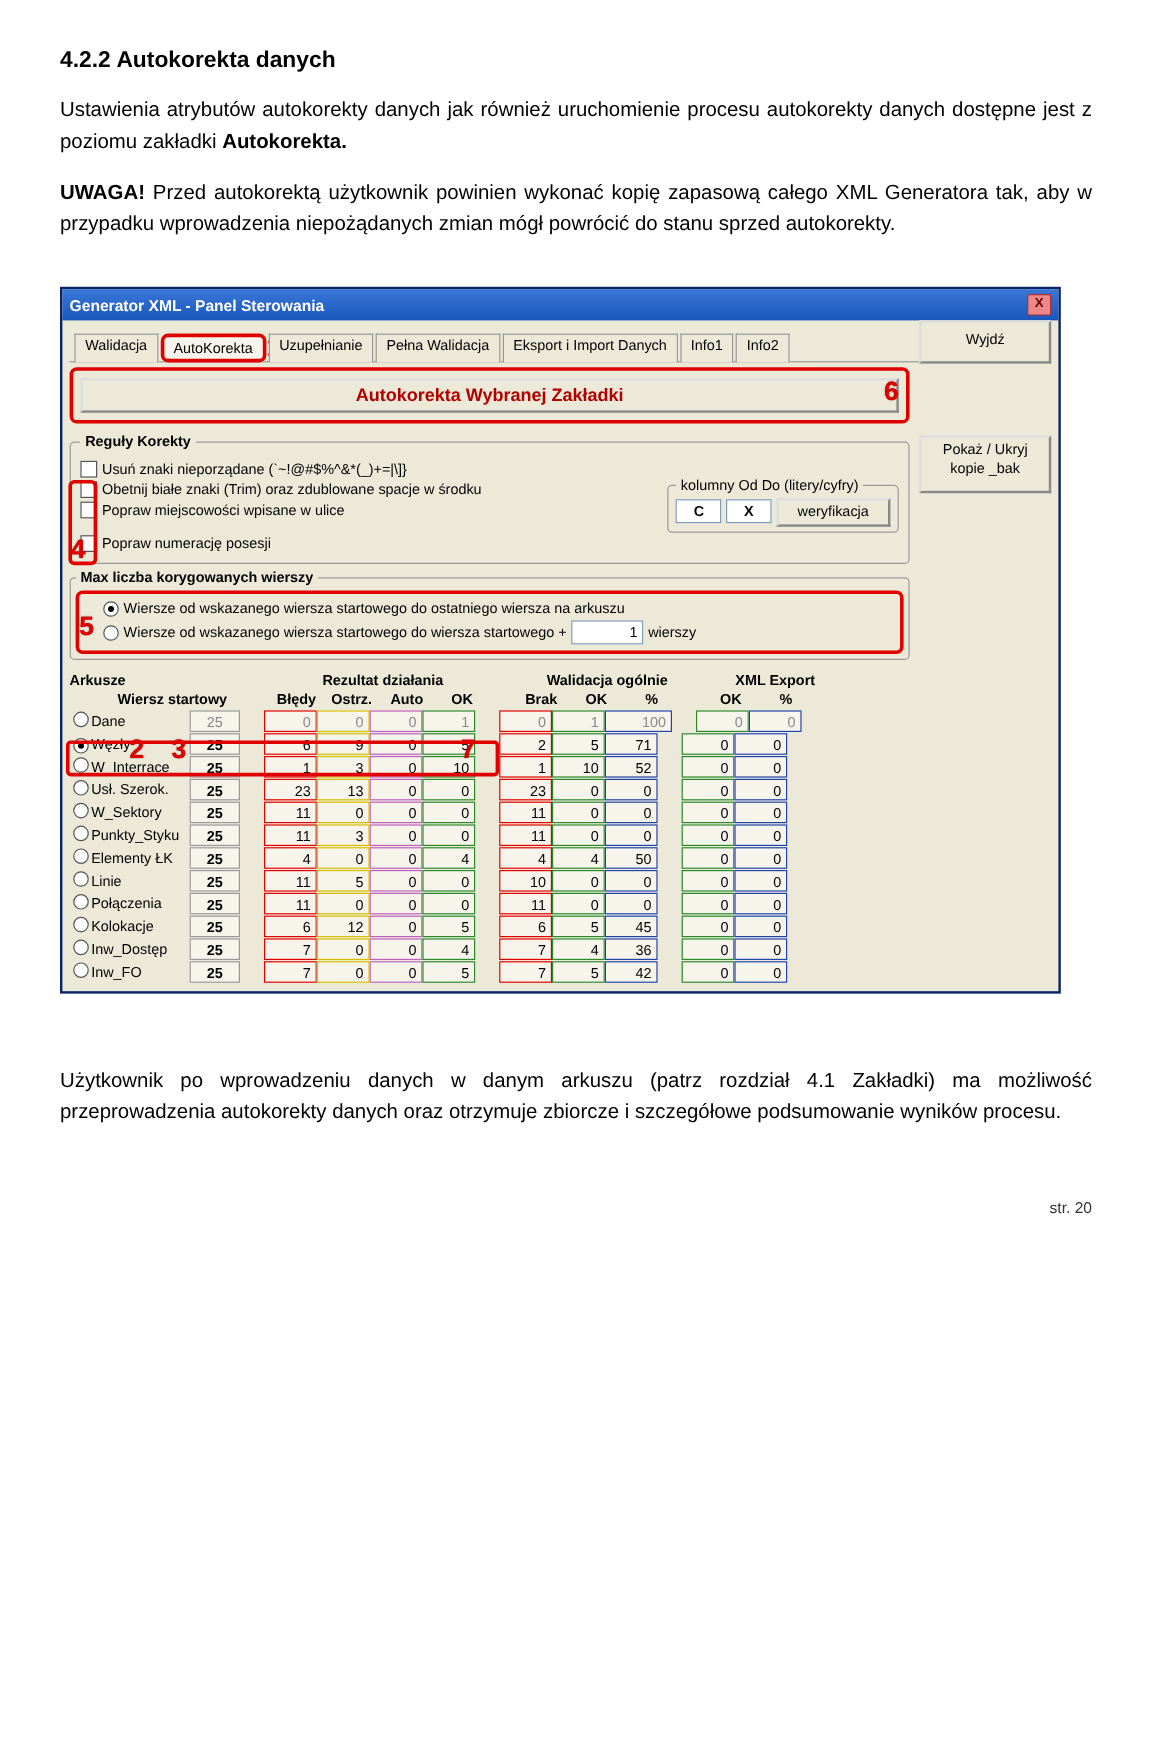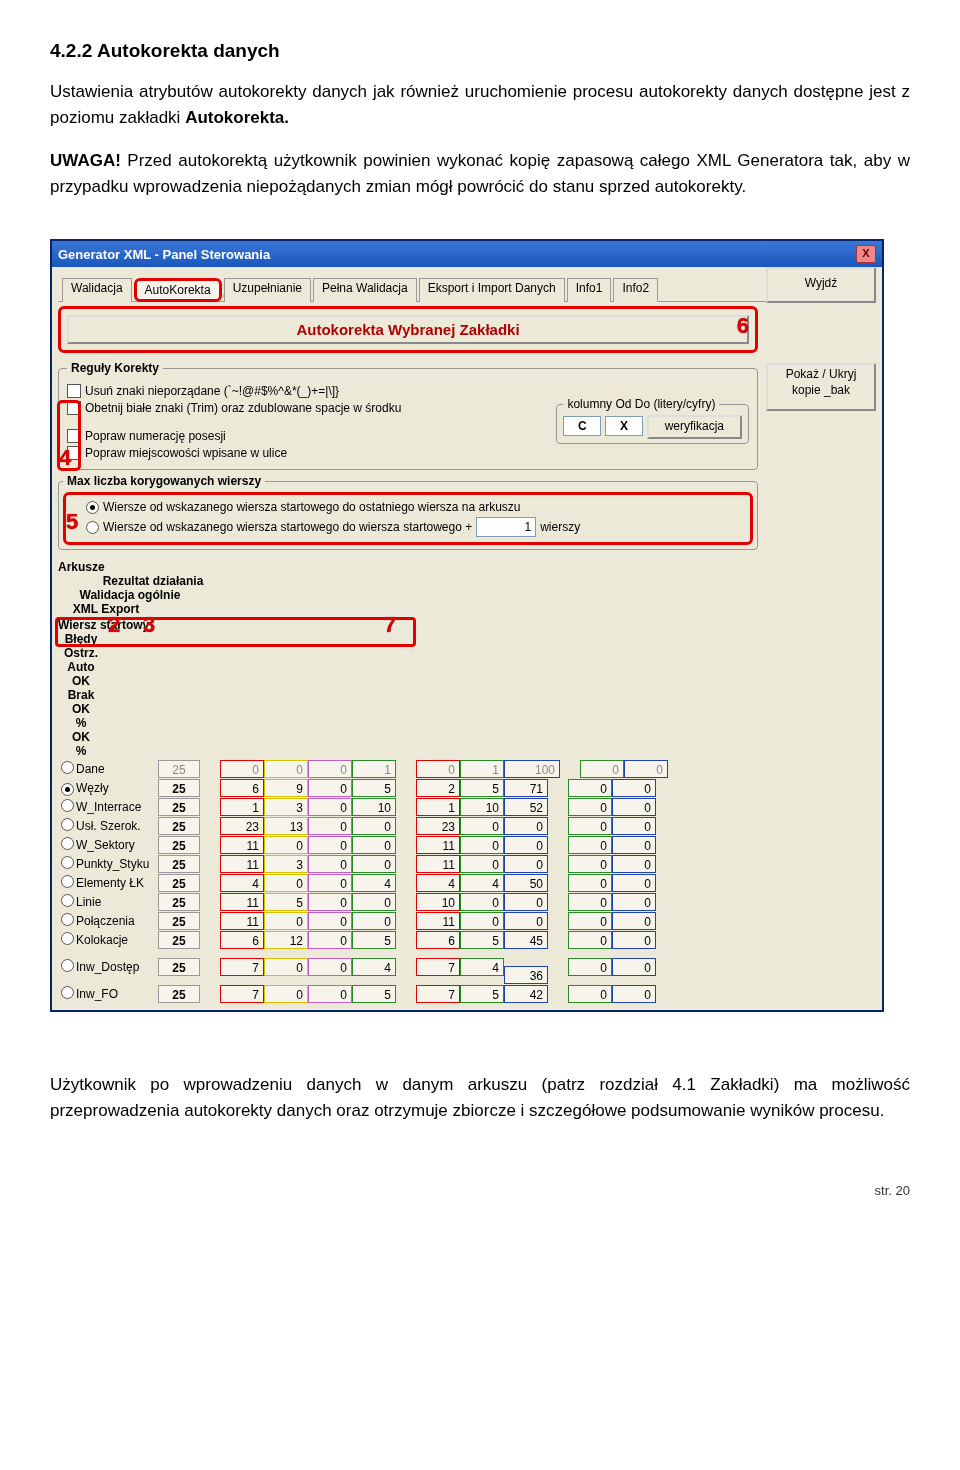--- a/index.html
+++ b/index.html
@@ -139,21 +139,21 @@
     box-sizing: border-box;
   }
   .cell.bold { font-weight: bold; }
   .b-red { border-color: #e10000; }
   .b-yellow { border-color: #d8c000; }
   .b-magenta { border-color: #c060c0; }
   .b-green { border-color: #2a8a2a; }
   .b-blue { border-color: #2044aa; }
 
   .grid-headers {
-    display: flex; font-weight: bold; font-size: 12px; margin-bottom: 2px; flex-direction: column;
+    display: flex; font-weight: bold; font-size: 12px; margin-bottom: 2px;
   }
   .grid-headers > div { text-align: center; }
 
   .row-sel-box { border:3px solid #e10000; border-radius:4px; position:absolute; pointer-events:none; }
 
   .footer-para { margin-top: 60px; }
   .pagenum { text-align: right; font-size: 13px; color: #333; margin-top: 60px; }
 </style>
 </head>
 <body>
@@ -218,27 +218,27 @@
         </fieldset>
 
         <div class="chk-row">
             <span class="chk"></span>
             <span>Usuń znaki nieporządane (`~!@#$%^&amp;*(_)+=|\]}</span>
           </div>
         <div class="chk-row">
             <span class="chk"></span>
             <span>Obetnij białe znaki (Trim) oraz zdublowane spacje w środku</span>
           </div>
+        <div class="chk-row">
+            <span class="chk"></span>
+            <span>Popraw miejscowości wpisane w ulice</span>
+          </div>
         <div class="chk-row" style="margin-top:14px;">
             <span class="chk"></span>
             <span>Popraw numerację posesji</span>
-          </div>
-        <div class="chk-row">
-            <span class="chk"></span>
-            <span>Popraw miejscowości wpisane w ulice</span>
           </div>
       </fieldset>
 
       <fieldset style="padding:4px;">
         <legend>Max liczba korygowanych wierszy</legend>
         <div class="red-highlight-5">
           <span class="hl-num" style="left:0px;top:14px;">5</span>
           <div class="chk-row" style="margin-left:18px;">
             <span class="rad sel"></span>
             <span>Wiersze od wskazanego wiersza startowego do ostatniego wiersza na arkuszu</span>
@@ -458,21 +458,21 @@
               <div class="col-name">Inw_Dostęp</div>
               <div class="cell bold" style="width:42px;text-align:center;">25</div>
               <div class="gap-m"></div>
               <div class="cell b-red" style="width:44px;">7</div>
               <div class="cell b-yellow" style="width:44px;">0</div>
               <div class="cell b-magenta" style="width:44px;">0</div>
               <div class="cell b-green" style="width:44px;">4</div>
               <div class="gap-m"></div>
               <div class="cell b-red" style="width:44px;">7</div>
               <div class="cell b-green" style="width:44px;">4</div>
-              <div class="cell b-blue" style="width:44px;margin-top:16px;">36</div>
+              <div class="cell b-blue" style="width:44px;">36</div>
               <div class="gap-m"></div>
               <div class="cell b-green" style="width:44px;">0</div>
               <div class="cell b-blue" style="width:44px;">0</div>
             </div>
             <div class="grid-row">
               <div class="col-rad"><span class="rad "></span></div>
               <div class="col-name">Inw_FO</div>
               <div class="cell bold" style="width:42px;text-align:center;">25</div>
               <div class="gap-m"></div>
               <div class="cell b-red" style="width:44px;">7</div>

